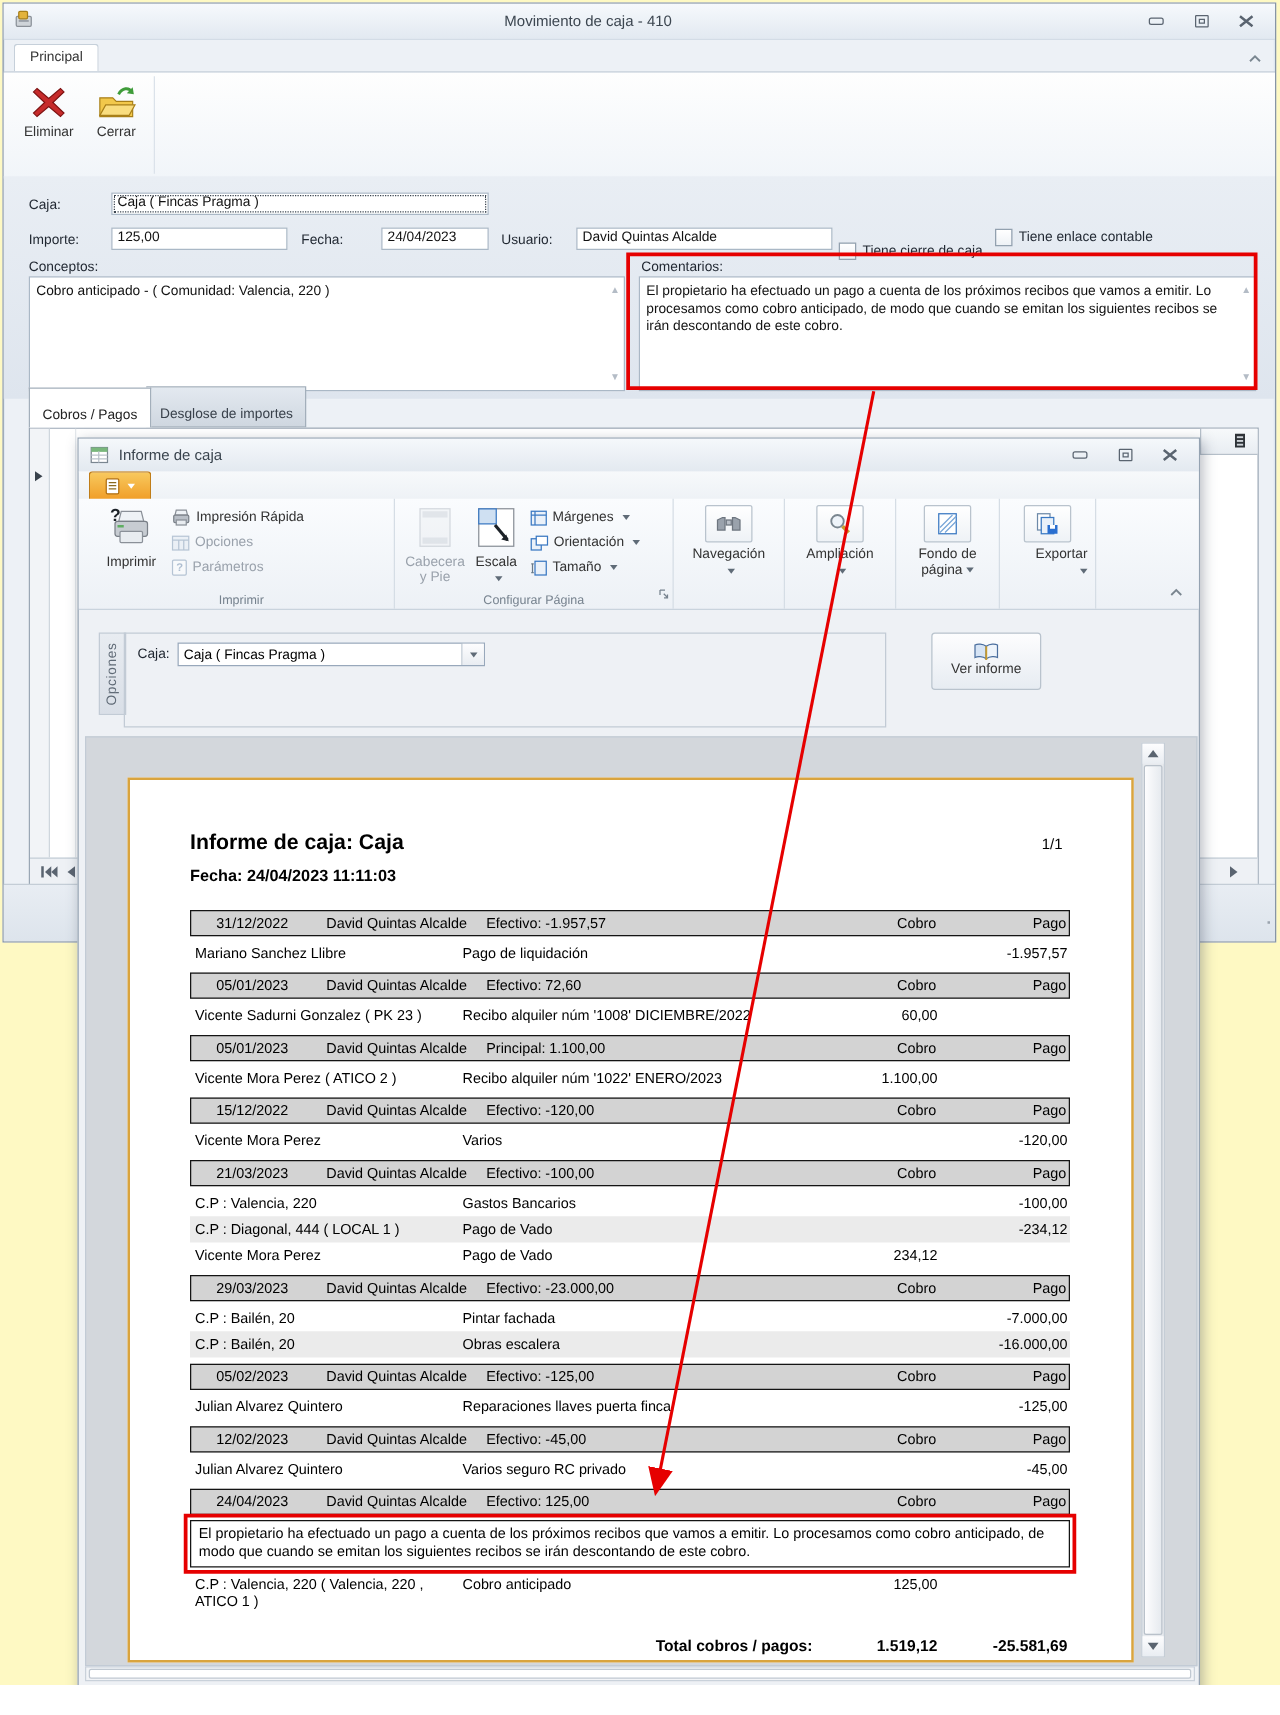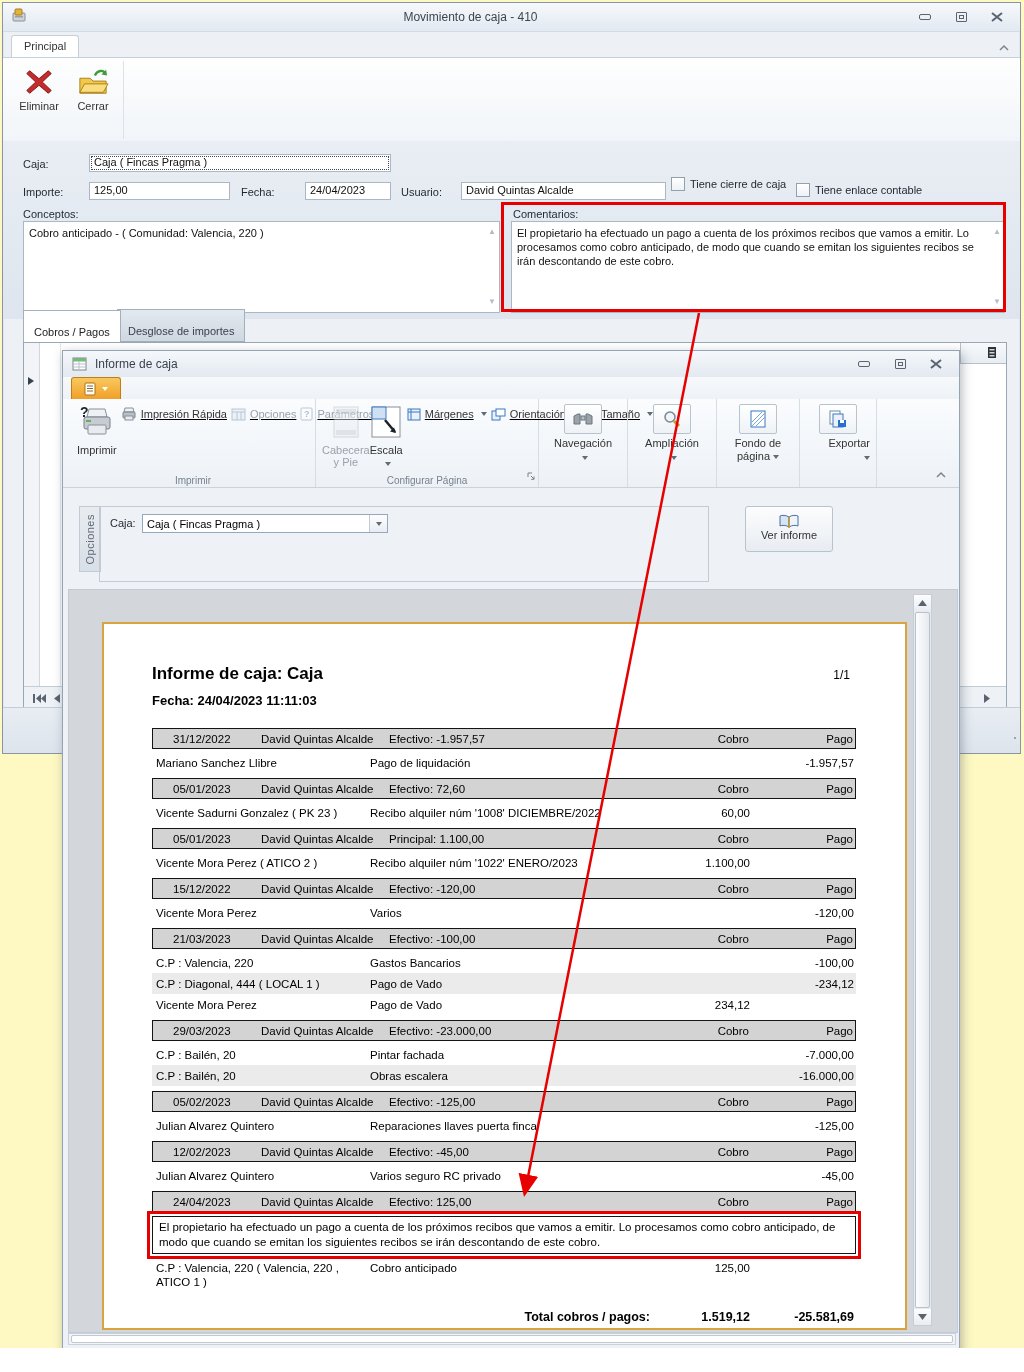--- a/index.html
+++ b/index.html
@@ -54,21 +54,21 @@
   .ititle{position:absolute;left:0;top:0;right:0;height:26px;display:flex;align-items:center;background:linear-gradient(#f5f8fb,#e3e9f0);border-bottom:1px solid #d3dce6;}
   .ititle .ttl{margin-left:8px;font-size:12px;color:#39434d;}
   .ititle .winbtns{margin-left:auto;}
   .approw{position:absolute;left:0;top:26px;right:0;height:22px;background:linear-gradient(#f7f9fb,#eef2f6);}
   .appbtn{position:absolute;left:8px;top:0;width:48px;height:22px;border:1px solid #c07d18;border-bottom:none;border-radius:3px 3px 0 0;background:linear-gradient(#f8c95e,#f09d27);display:flex;align-items:center;justify-content:center;gap:3px;}
   .ribbon2{position:absolute;left:0;top:48px;right:0;height:88px;background:linear-gradient(#fafcfe,#edf1f6);border-bottom:1px solid #c9d3dd;display:flex;padding-left:8px;}
   .rgrp{position:relative;border-right:1px solid #d5dde5;padding:3px 6px 14px;display:flex;align-items:flex-start;}
   .rgrp .cap{position:absolute;left:0;right:0;bottom:1px;text-align:center;font-size:10px;color:#76828e;}
   .rbig{width:56px;text-align:center;font-size:11px;color:#333;line-height:12px;}
   .rbig .ic{height:40px;display:flex;align-items:center;justify-content:center;margin-bottom:2px;}
-  .rsmall-col{display:flex;flex-direction:row;gap:4px;margin-left:4px;margin-top:4px;text-decoration:underline;}
+  .rsmall-col{display:flex;flex-direction:column;gap:4px;margin-left:4px;margin-top:4px;}
   .rsmall{display:flex;align-items:center;gap:4px;font-size:11px;color:#333;height:16px;white-space:nowrap;}
   .grayed{color:#9aa2ac;}
   .grayed svg{opacity:.45;}
   .dlauncher{position:absolute;right:2px;bottom:2px;}
   .gal{width:76px;text-align:center;font-size:11px;color:#333;line-height:13px;}
   .gal .icbox{width:36px;height:28px;margin:2px auto 3px;border:1px solid #b9c3cd;border-radius:2px;background:linear-gradient(#ffffff,#eef2f6);display:flex;align-items:center;justify-content:center;}
   .dar{display:inline-block;width:0;height:0;border-left:3px solid transparent;border-right:3px solid transparent;border-top:4px solid #5f6b77;vertical-align:middle;margin-left:3px;}
   .dar-row{margin-top:1px;}
   .chev2{position:absolute;right:12px;bottom:4px;}
   
@@ -186,21 +186,21 @@
     <div class="form">
       <span class="flabel" style="left:20px;top:17px;">Caja:</span>
       <div class="fin focusin" style="left:86px;top:13px;width:302px;">Caja ( Fincas Pragma )</div>
 
       <span class="flabel" style="left:20px;top:45px;">Importe:</span>
       <div class="fin" style="left:86px;top:41px;width:141px;">125,00</div>
       <span class="flabel" style="left:238px;top:45px;">Fecha:</span>
       <div class="fin" style="left:302px;top:41px;width:86px;">24/04/2023</div>
       <span class="flabel" style="left:398px;top:45px;">Usuario:</span>
       <div class="fin" style="left:458px;top:41px;width:205px;">David Quintas Alcalde</div>
-      <span class="chk" style="left:668px;top:36px;">
+      <span class="chk" style="left:668px;top:53px;">
           <span class="box"></span>
           <span>Tiene cierre de caja</span>
         </span>
       <span class="chk" style="left:793px;top:42px;">
           <span class="box"></span>
           <span>Tiene enlace contable</span>
         </span>
 
       <span class="flabel" style="left:20px;top:67px;">Conceptos:</span>
       <span class="flabel" style="left:510px;top:67px;">Comentarios:</span>

